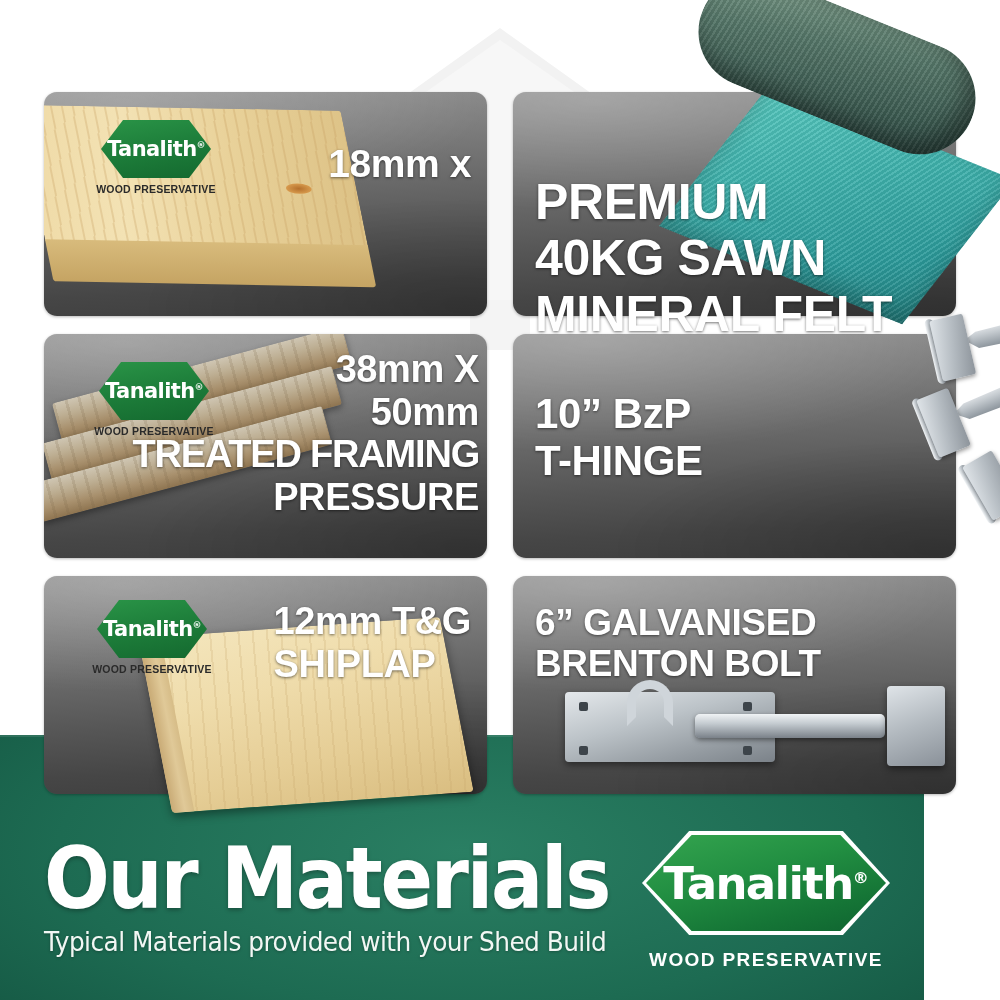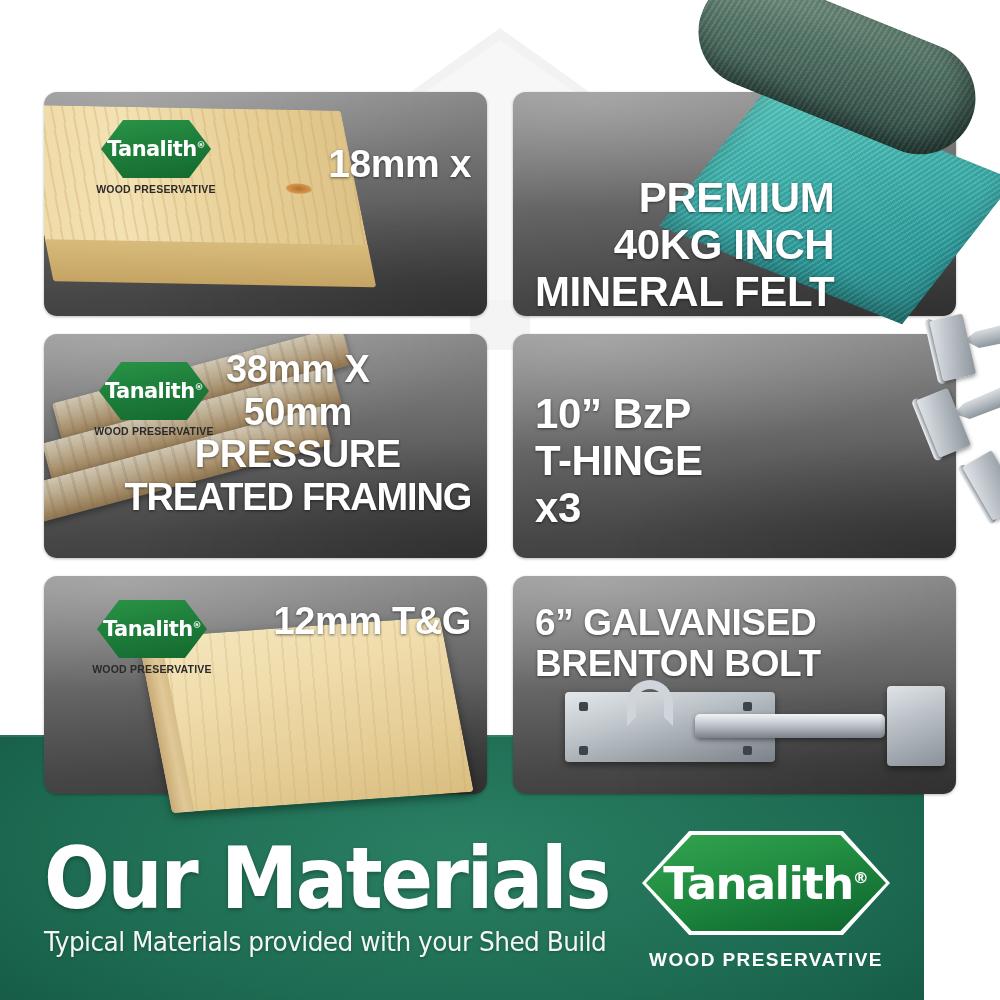--- a/index.html
+++ b/index.html
@@ -70,23 +70,23 @@
     line-height:1.12;
     letter-spacing:-0.4px;
     text-shadow:0 1px 3px rgba(0,0,0,0.55);
     white-space:nowrap;
   }
   .ptext .ln{ display:block; }
 
   
   .t-floor{ right:16px; top:50px; font-size:39px; }
   
-  .t-felt{ left:22px; top:82px; text-align:right; font-size:42px; }
-  
-  .t-frame{ right:16px; top:14px; text-align:center; font-size:38px; }
+  .t-felt{ left:22px; top:82px; text-align:left; font-size:50px; }
+  
+  .t-frame{ right:8px; top:14px; text-align:right; font-size:38px; }
   .t-frame .wide{ letter-spacing:-1.2px; }
   
   .t-hinge{ left:22px; top:56px; text-align:left; font-size:42px; }
   
   .t-ship{ right:16px; top:24px; font-size:38px; }
   
   .t-bolt{ left:22px; top:26px; text-align:left; font-size:37px; }
 
   
   .tan-small{
@@ -387,21 +387,21 @@
         <div class="panel-sheen"></div>
       </div>
 
       <div class="art felt">
         <div class="sheet"></div>
         <div class="roll"></div>
       </div>
 
       <div class="ptext t-felt">
         <span class="ln">PREMIUM</span>
-        <span class="ln">40KG INCH</span>
+        <span class="ln">40KG SAWN</span>
         <span class="ln">MINERAL FELT</span>
       </div>
     </div>
 
     <div class="panel">
       <div class="panel-clip">
         <div class="art framing">
           <div class="bar b1"></div>
           <div class="bar b2"></div>
           <div class="bar b3"></div>
@@ -412,22 +412,22 @@
       <div class="tan-small logo-p3">
         <div class="hex">
           <span><span>Tanalith</span><sup>®</sup></span>
         </div>
         <div class="sub">WOOD PRESERVATIVE</div>
       </div>
 
       <div class="ptext t-frame">
         <span class="ln">38mm X</span>
         <span class="ln">50mm</span>
+        <span class="ln wide">TREATED FRAMING</span>
         <span class="ln">PRESSURE</span>
-        <span class="ln wide">TREATED FRAMING</span>
       </div>
     </div>
 
     <div class="panel">
       <div class="panel-clip">
         <div class="panel-sheen"></div>
       </div>
 
       <div class="art hinges">
         <div class="hinge h1">
@@ -443,21 +443,20 @@
         <div class="hinge h3">
             <div class="strap"></div>
             <div class="pin"></div>
             <div class="leaf"></div>
           </div>
       </div>
 
       <div class="ptext t-hinge">
         <span class="ln">10” BzP</span>
         <span class="ln">T-HINGE</span>
-        <span class="ln">x3</span>
       </div>
     </div>
 
     <div class="panel">
       <div class="panel-clip">
         <div class="panel-sheen"></div>
       </div>
 
       <div class="art shiplap">
         <div class="body"></div>
@@ -466,20 +465,21 @@
 
       <div class="tan-small logo-p5">
         <div class="hex">
           <span><span>Tanalith</span><sup>®</sup></span>
         </div>
         <div class="sub">WOOD PRESERVATIVE</div>
       </div>
 
       <div class="ptext t-ship">
         <span class="ln">12mm T&amp;G</span>
+        <span class="ln">SHIPLAP</span>
       </div>
     </div>
 
     <div class="panel">
       <div class="panel-clip">
         <div class="panel-sheen"></div>
       </div>
 
       <div class="art bolt">
         <div class="plate"></div>

